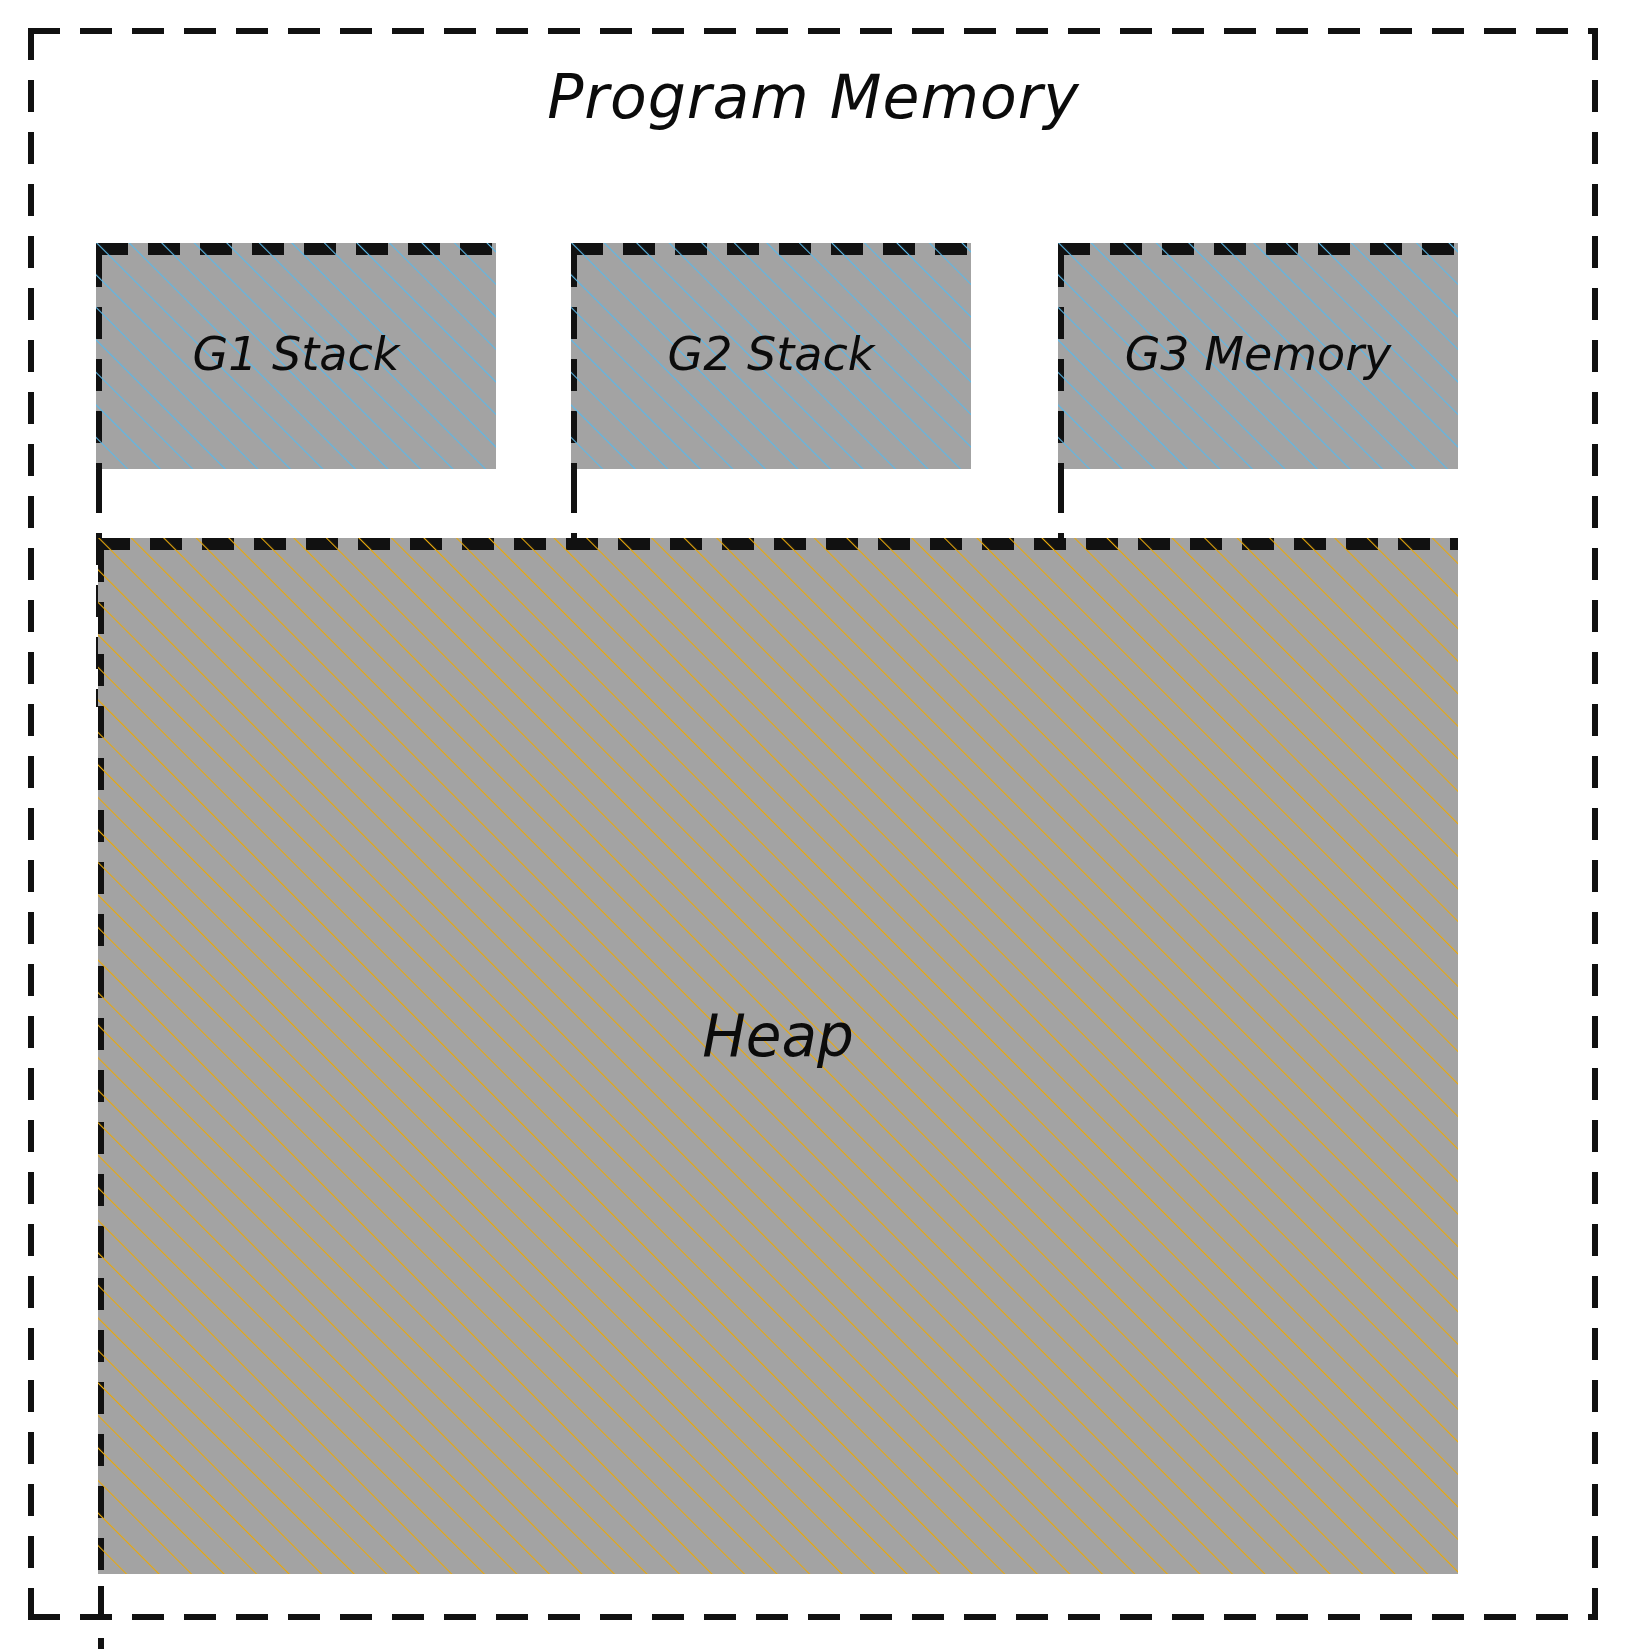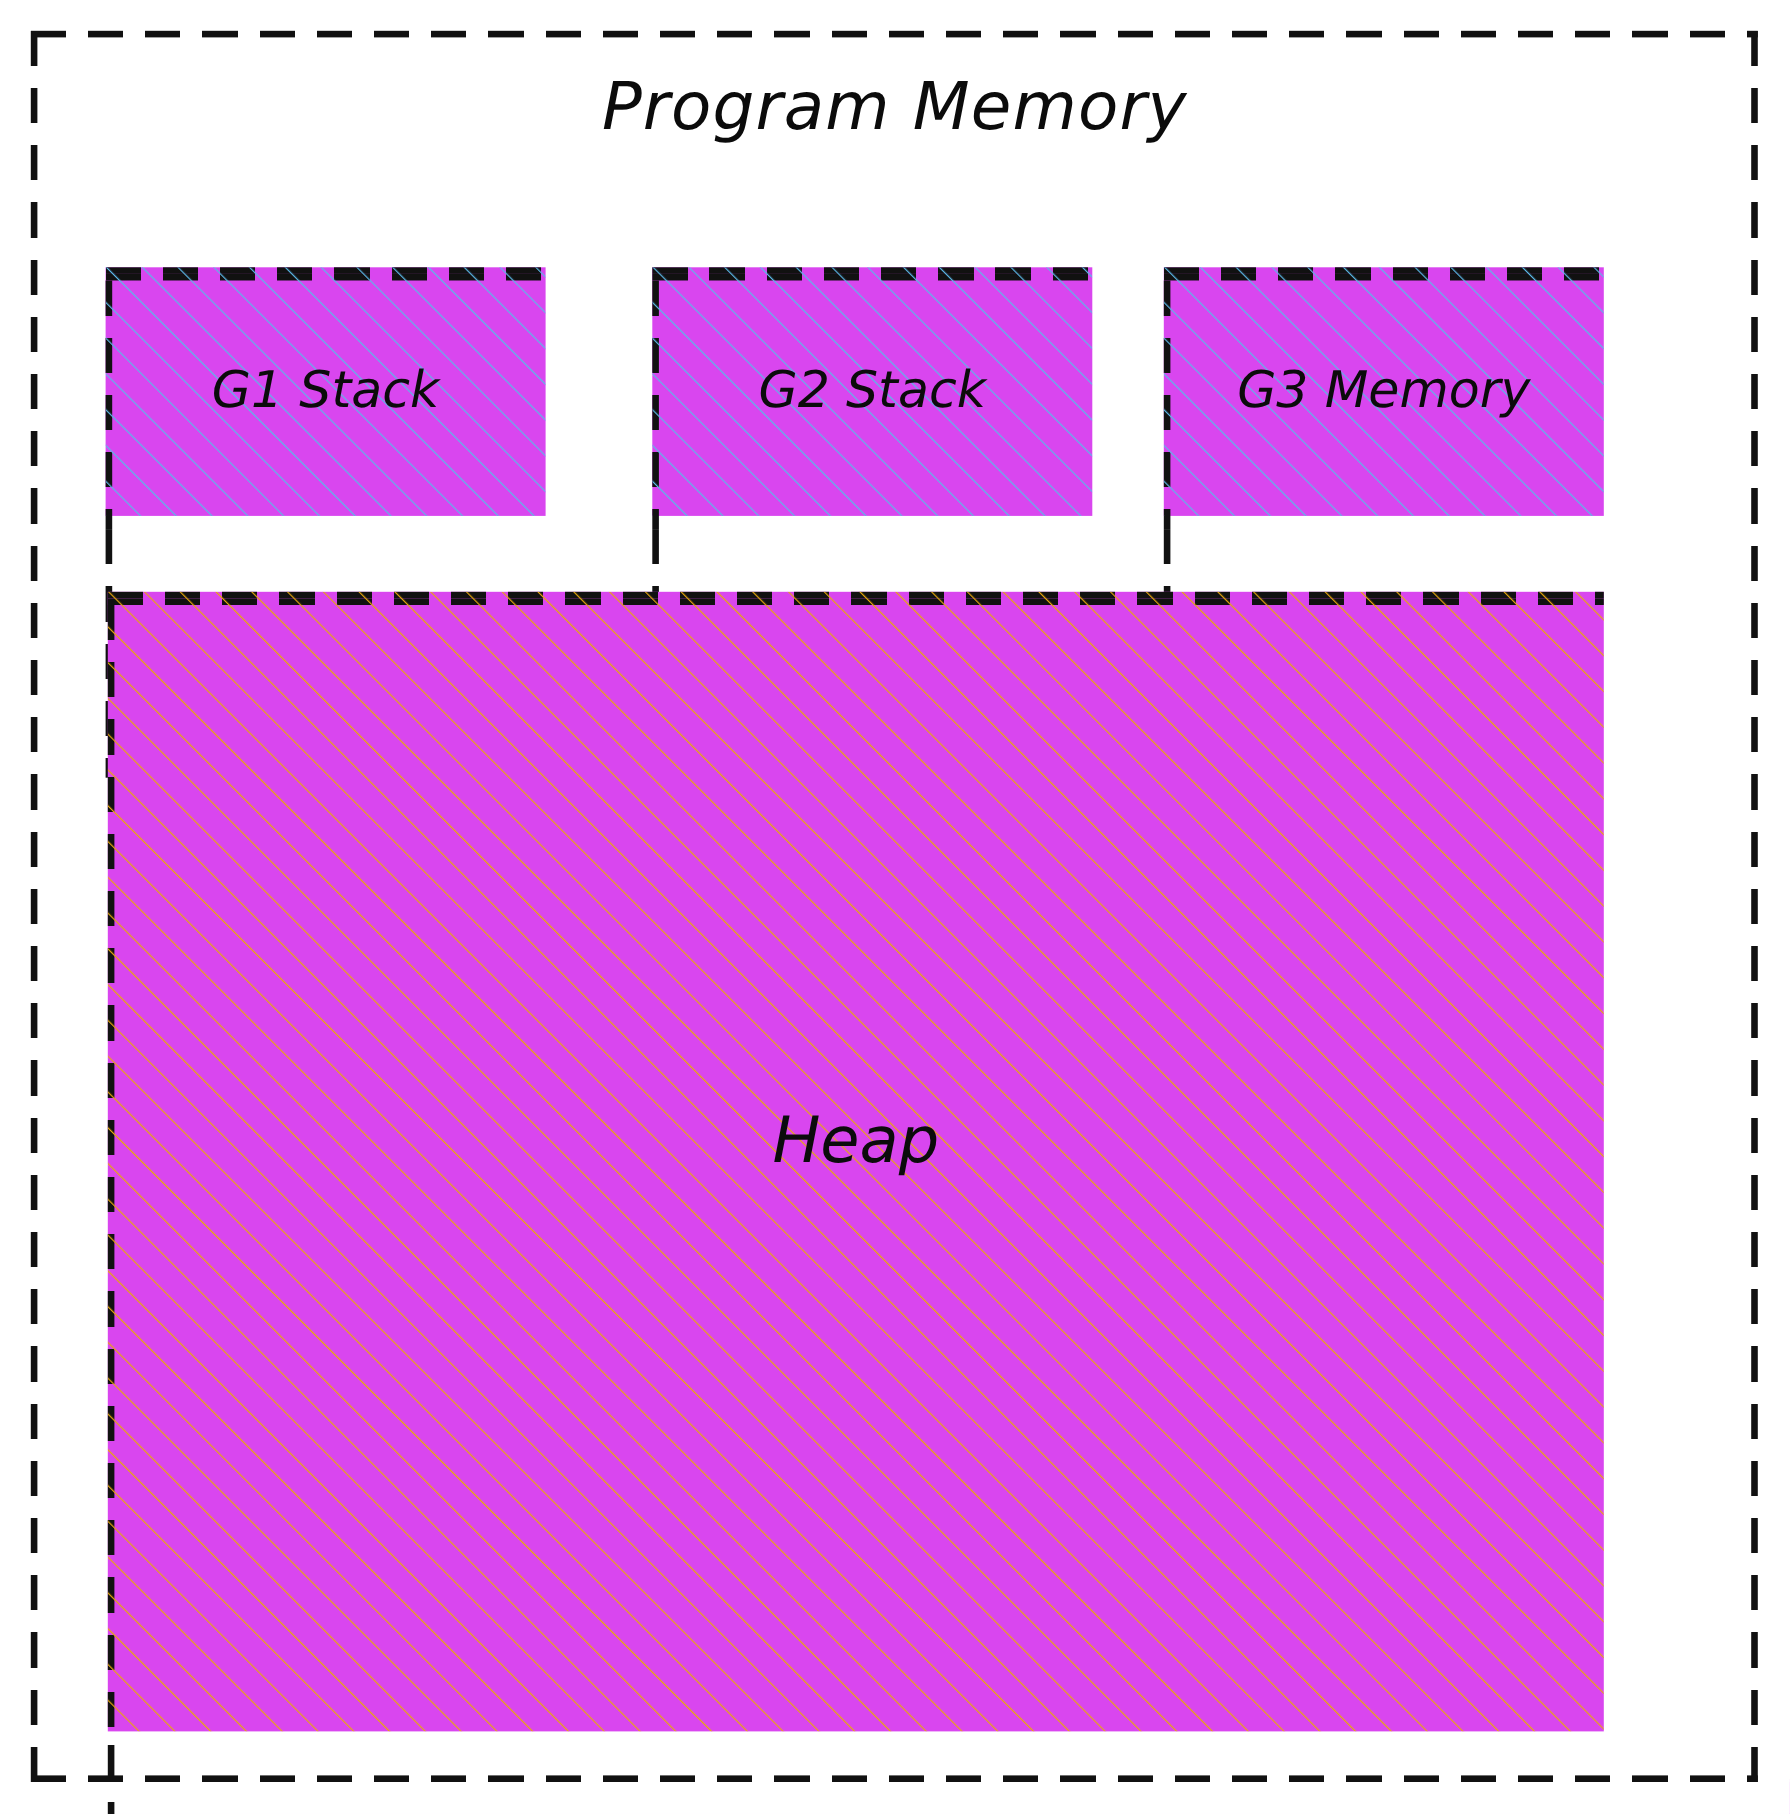--- a/index.html
+++ b/index.html
@@ -64,21 +64,21 @@
     font-weight: 400;
     color: #0b0b0b;
     letter-spacing: 1px;
     font-style: italic;
   }
 
   
   .region {
     position: absolute;
     box-sizing: border-box;
-    background-color: #d946ef;
+    background-color: #a3a3a3;
   }
   .region .hatch {
     position: absolute;
     inset: 0;
     pointer-events: none;
   }
   .region .label {
     position: absolute;
     left: 0;
     right: 0;
@@ -95,21 +95,21 @@
   .stack-box {
     top: 243px;
     height: 226px;
   }
   .stack-box .label {
     top: 50%;
     transform: translateY(-50%);
     margin-top: -2px;
   }
   #stack-0 { left: 96px;   width: 400px; }
-  #stack-1 { left: 593px;  width: 400px; }
+  #stack-1 { left: 571px;  width: 400px; }
   #stack-2 { left: 1058px; width: 400px; }
 
   
   #heap-region {
     left: 98px;
     top: 538px;
     width: 1360px;
     height: 1036px;
   }
   #heap-region .label {

